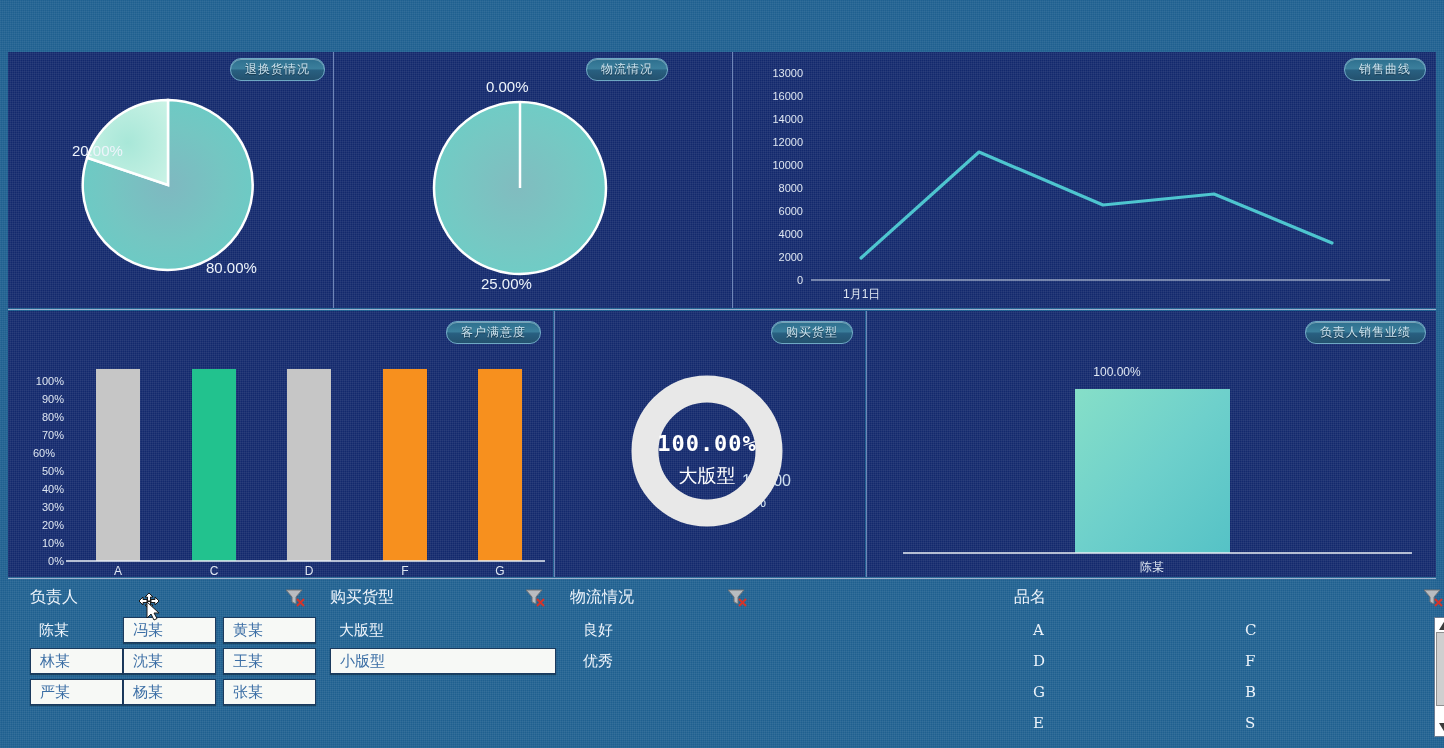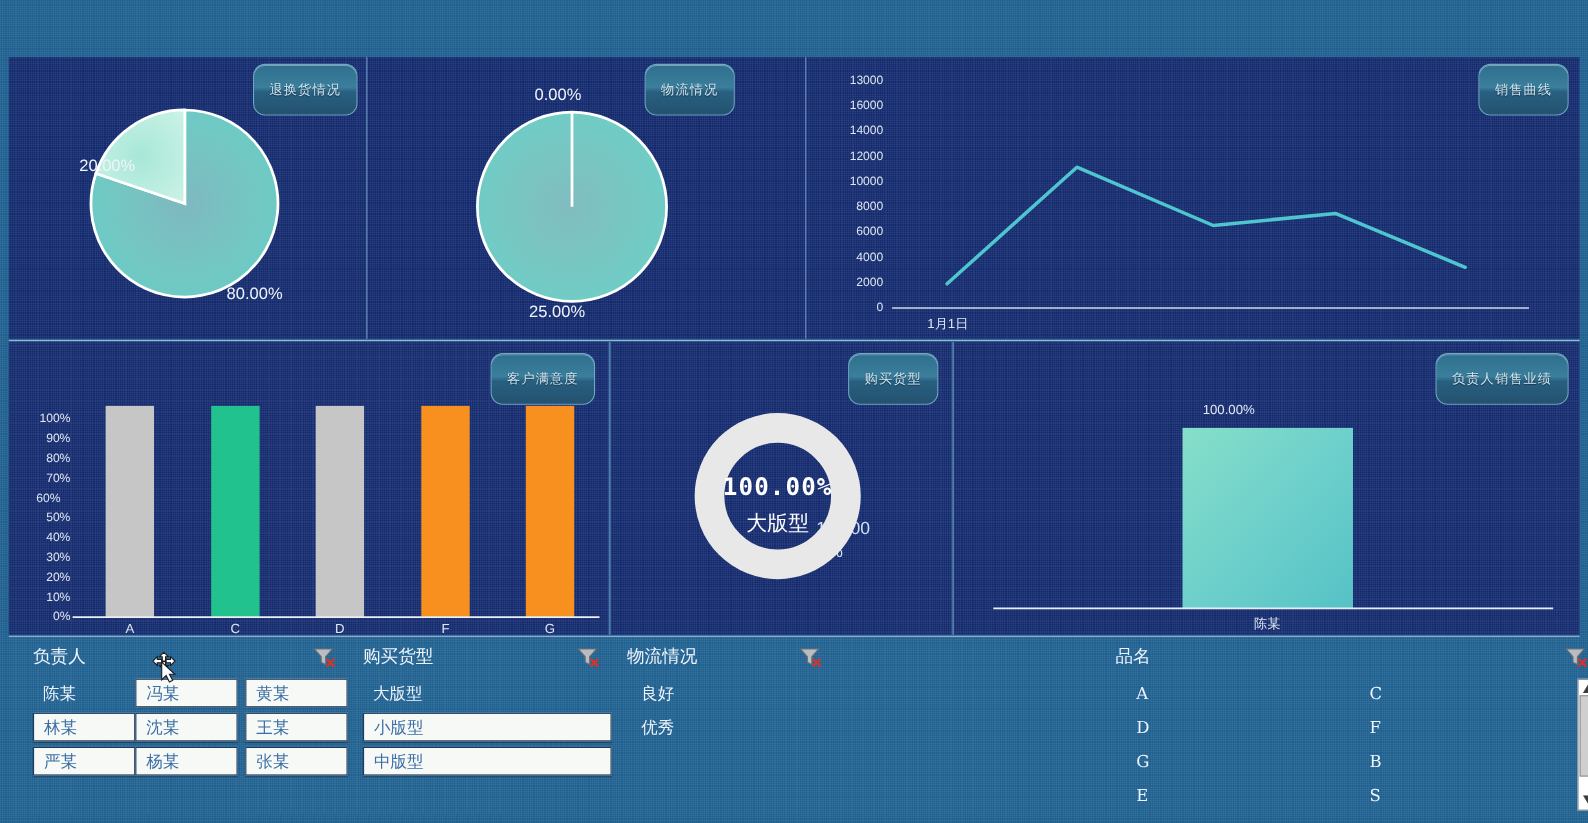--- a/index.html
+++ b/index.html
@@ -43,21 +43,21 @@
   .vdiv{position:absolute;width:1px;background:#6f86b8;}
   .hdiv{position:absolute;height:1px;background:#9fb1cf;}
   .badge{
     position:absolute;height:21px;border-radius:11px;
     display:flex;align-items:center;justify-content:center;
     color:#cfe6f2;font-size:12px;letter-spacing:1px;
     background:linear-gradient(180deg,#2e6f8e 0%,#3b7f9c 45%,#285f80 55%,#24526f 100%);
     border:1px solid #6ea8c4;
     box-shadow:inset 0 1px 0 rgba(255,255,255,.35);
     text-shadow:0 1px 1px rgba(0,0,0,.5);
-    padding:12px 14px;white-space:nowrap;
+    padding:0 14px;white-space:nowrap;
   }
   .axis-label{position:absolute;color:#dfe7f2;font-size:11px;white-space:nowrap;}
   .pie-label{position:absolute;color:#eef4fb;font-size:15px;white-space:nowrap;}
 
   
   .slicer-area{
     position:absolute;left:8px;top:578px;width:1428px;height:162px;
     background:
       repeating-linear-gradient(0deg, rgba(255,255,255,.05) 0 1px, rgba(0,0,0,0) 1px 2px),
       repeating-linear-gradient(90deg, rgba(255,255,255,.05) 0 1px, rgba(0,0,0,0) 1px 2px),
@@ -240,21 +240,20 @@
     </div>
 
     <div class="slicer" style="left:308px;width:240px;">
       <div class="slicer-title">购买货型</div>
       <svg class="funnel" style="left:208px;" viewBox="0 0 22 20">
         <path d="M2,3 H18 L12,10 V17 L8,15 V10 Z" fill="#b9bcc0" stroke="#6f7276" stroke-width="1"></path>
         <path d="M13,12 L20,19 M20,12 L13,19" stroke="#d4342a" stroke-width="2"></path>
       </svg>
       <div class="sl-plain" style="left:14px;top:38px;width:212px;height:26px;">大版型</div>
       <div class="sl-btn" style="left:14px;top:69px;width:226px;height:26px;">小版型</div>
-      <div class="sl-btn" style="left:14px;top:100px;width:226px;height:26px;">中版型</div>
     </div>
 
     <div class="slicer" style="left:548px;width:205px;">
       <div class="slicer-title">物流情况</div>
       <svg class="funnel" style="left:170px;" viewBox="0 0 22 20">
         <path d="M2,3 H18 L12,10 V17 L8,15 V10 Z" fill="#b9bcc0" stroke="#6f7276" stroke-width="1"></path>
         <path d="M13,12 L20,19 M20,12 L13,19" stroke="#d4342a" stroke-width="2"></path>
       </svg>
       <div class="sl-plain" style="left:18px;top:38px;width:100px;height:26px;">良好</div>
       <div class="sl-plain" style="left:18px;top:69px;width:100px;height:26px;">优秀</div>

